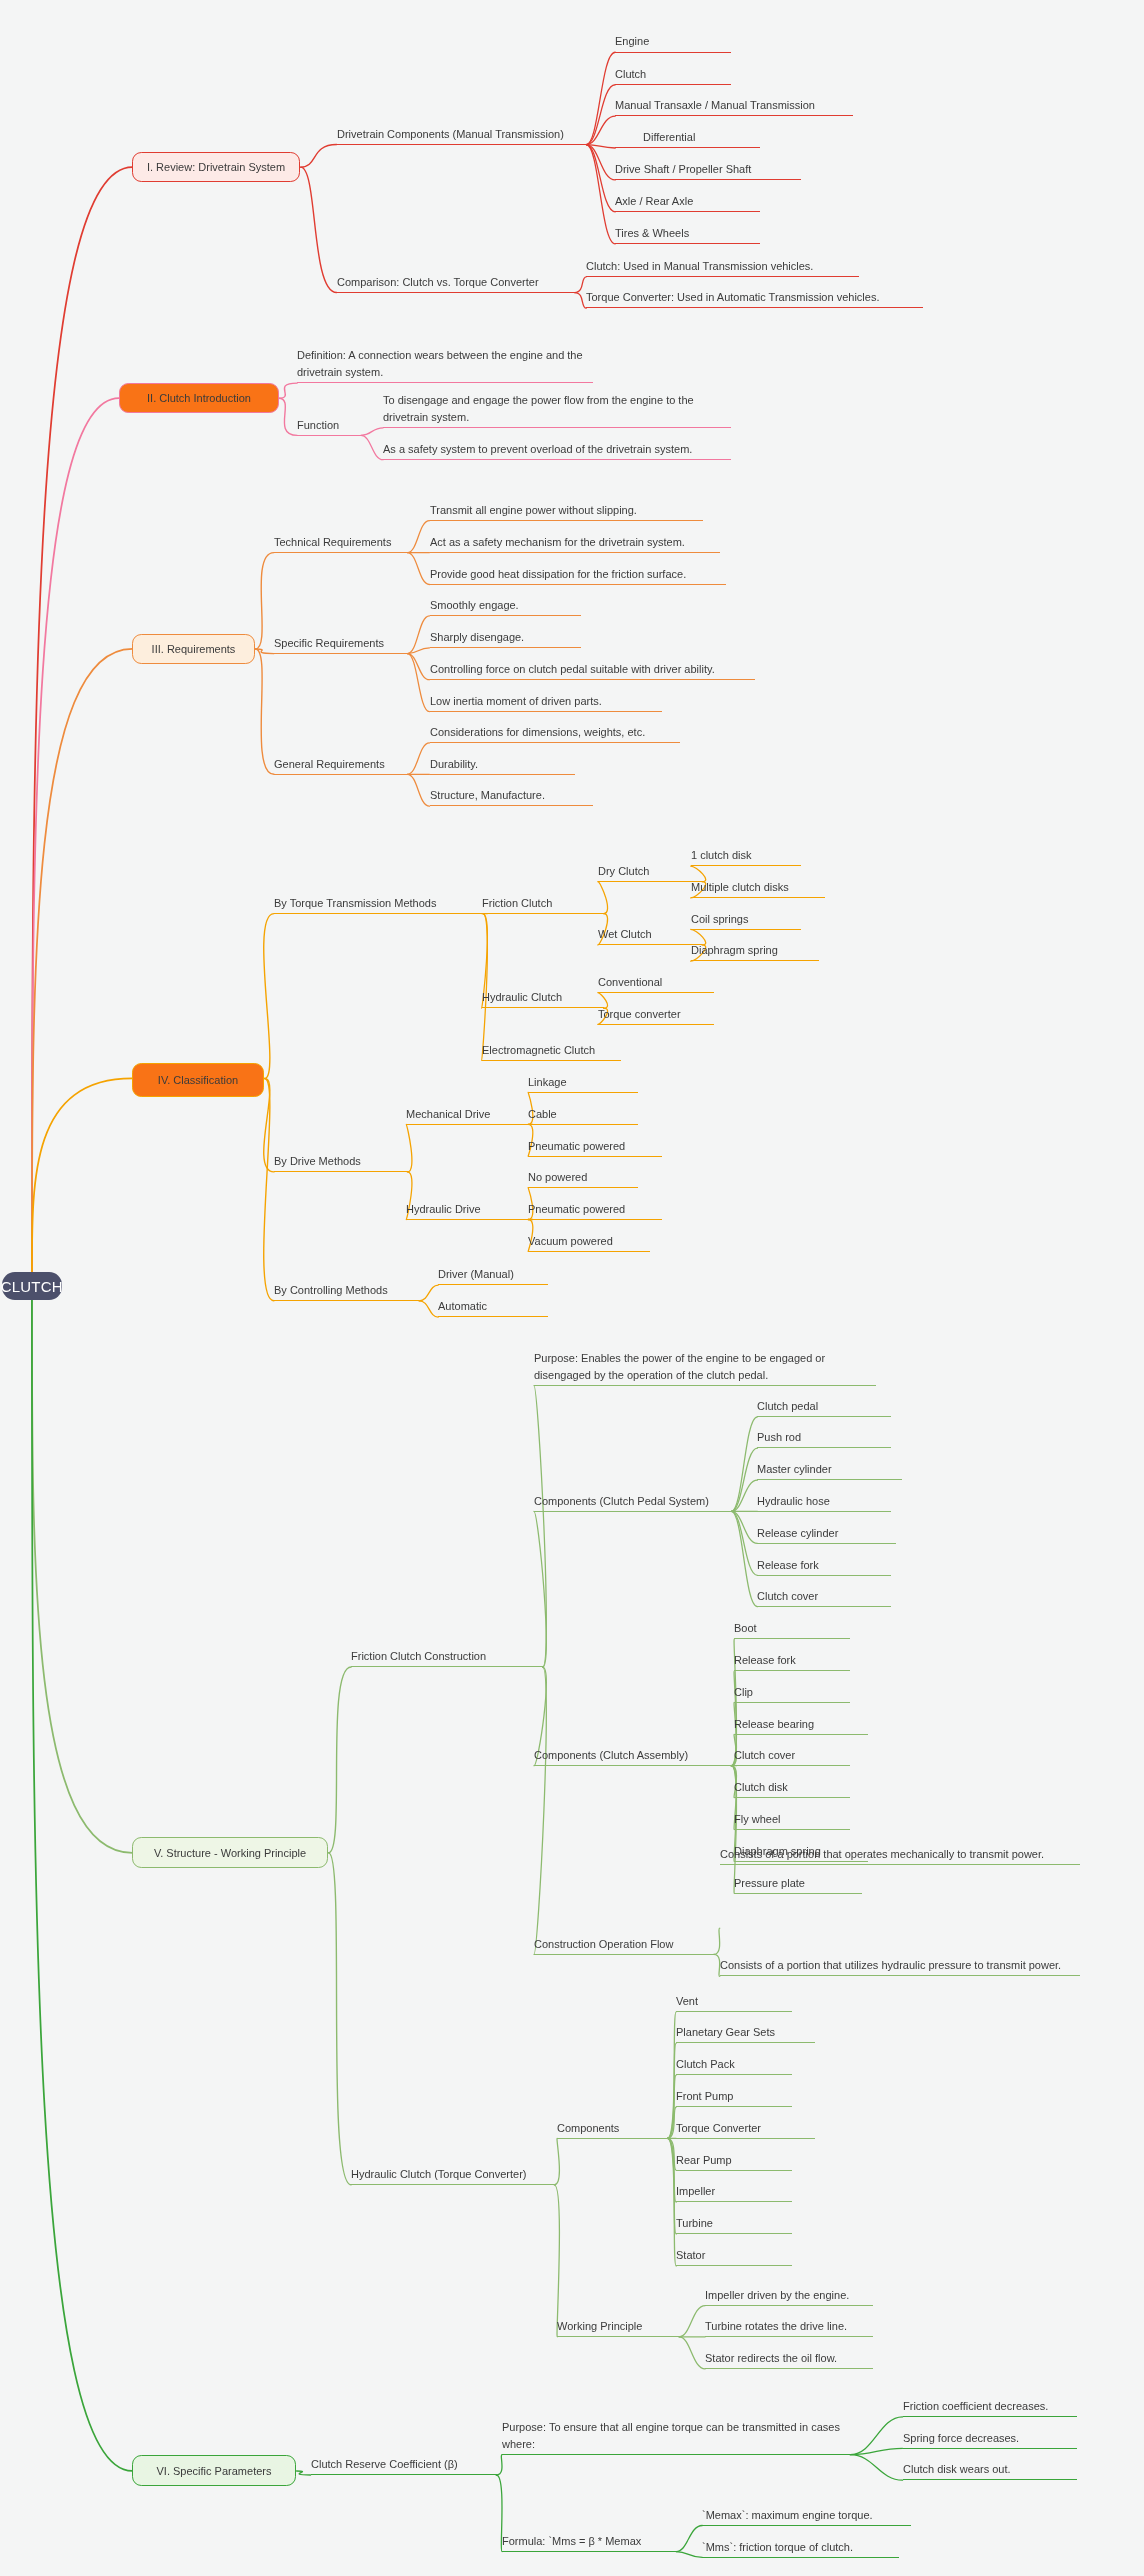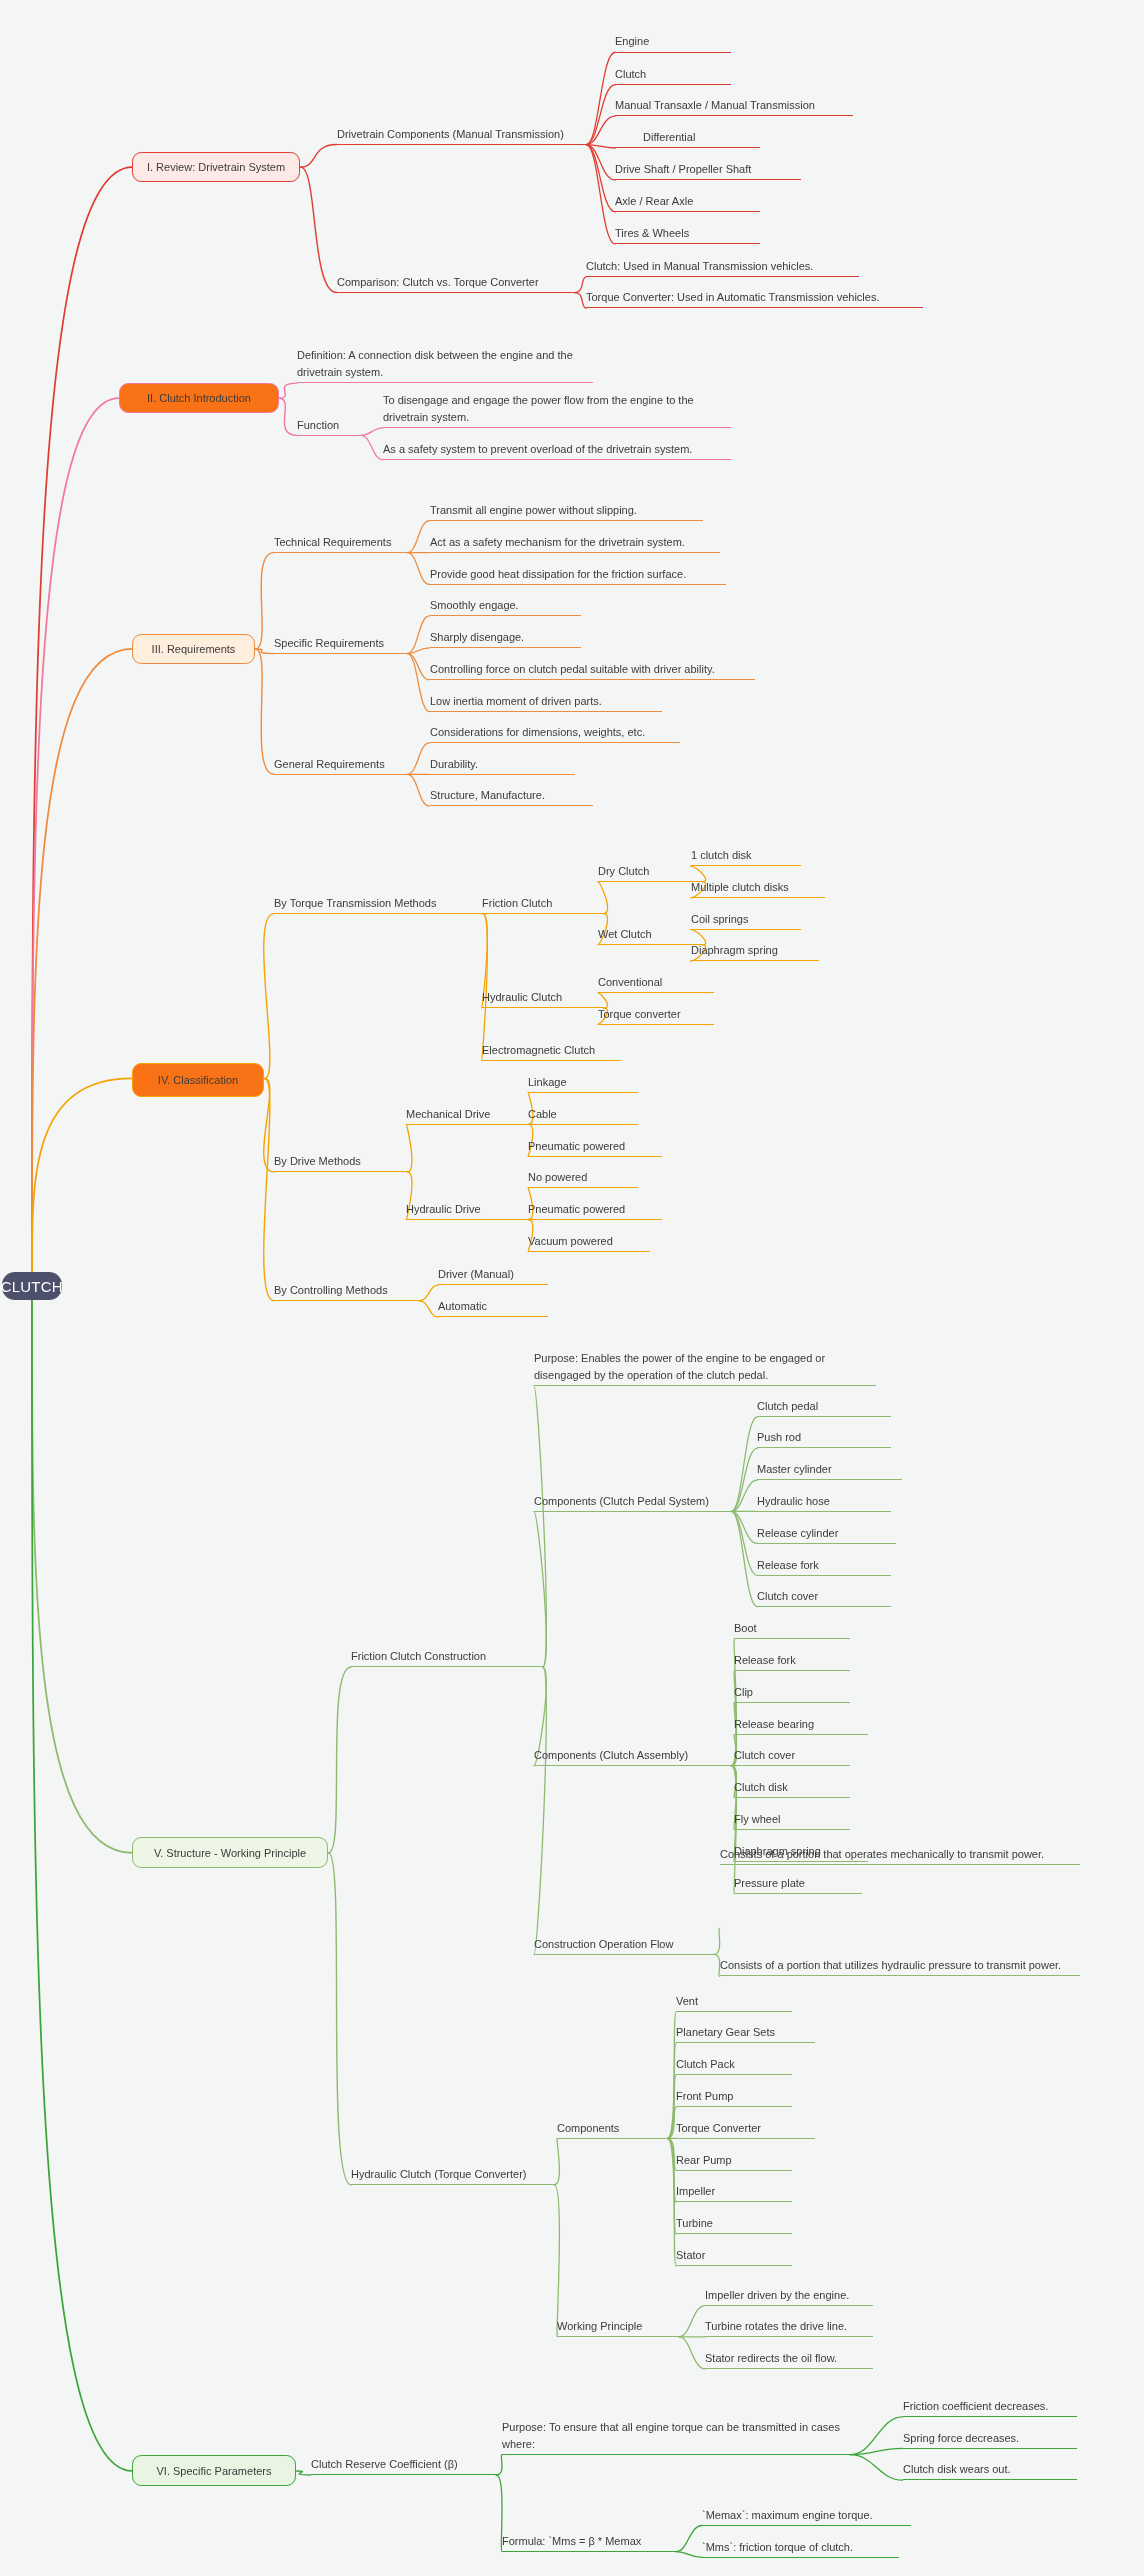--- a/index.html
+++ b/index.html
@@ -139,21 +139,21 @@
       <div class="node n-leaf" style="left: 615px; top: 32.5px; width: 116px; height: 20px; border-bottom: 1.5px solid rgb(224, 60, 49);">Engine</div>
       <div class="node n-leaf" style="left: 615px; top: 65px; width: 116px; height: 20px; border-bottom: 1.5px solid rgb(224, 60, 49);">Clutch</div>
       <div class="node n-leaf" style="left: 615px; top: 96px; width: 238px; height: 20px; border-bottom: 1.5px solid rgb(224, 60, 49);">Manual Transaxle / Manual Transmission</div>
       <div class="node n-leaf" style="left: 615px; top: 128px; width: 145px; height: 20px; border-bottom: 1.5px solid rgb(224, 60, 49); padding-left: 28px;">Differential</div>
       <div class="node n-leaf" style="left: 615px; top: 160px; width: 186px; height: 20px; border-bottom: 1.5px solid rgb(224, 60, 49);">Drive Shaft / Propeller Shaft</div>
       <div class="node n-leaf" style="left: 615px; top: 192px; width: 145px; height: 20px; border-bottom: 1.5px solid rgb(224, 60, 49);">Axle / Rear Axle</div>
       <div class="node n-leaf" style="left: 615px; top: 224px; width: 145px; height: 20px; border-bottom: 1.5px solid rgb(224, 60, 49);">Tires &amp; Wheels</div>
       <div class="node n-leaf" style="left: 337px; top: 273px; width: 238px; height: 20px; border-bottom: 1.5px solid rgb(224, 60, 49);">Comparison: Clutch vs. Torque Converter</div>
       <div class="node n-leaf" style="left: 586px; top: 257px; width: 273px; height: 20px; border-bottom: 1.5px solid rgb(224, 60, 49);">Clutch: Used in Manual Transmission vehicles.</div>
       <div class="node n-leaf" style="left: 586px; top: 288px; width: 337px; height: 20px; border-bottom: 1.5px solid rgb(224, 60, 49);">Torque Converter: Used in Automatic Transmission vehicles.</div>
-      <div class="node n-leaf" style="left: 297px; top: 347px; width: 296px; height: 36px; border-bottom: 1.5px solid rgb(242, 120, 159);">Definition: A connection disk between the engine and the drivetrain system.</div>
+      <div class="node n-leaf" style="left: 297px; top: 347px; width: 296px; height: 36px; border-bottom: 1.5px solid rgb(242, 120, 159);">Definition: A connection wears between the engine and the drivetrain system.</div>
       <div class="node n-leaf" style="left: 297px; top: 416px; width: 64px; height: 20px; border-bottom: 1.5px solid rgb(242, 120, 159);">Function</div>
       <div class="node n-leaf" style="left: 383px; top: 392px; width: 348px; height: 36px; border-bottom: 1.5px solid rgb(242, 120, 159);">To disengage and engage the power flow from the engine to the drivetrain system.</div>
       <div class="node n-leaf" style="left: 383px; top: 440px; width: 348px; height: 20px; border-bottom: 1.5px solid rgb(242, 120, 159);">As a safety system to prevent overload of the drivetrain system.</div>
       <div class="node n-leaf" style="left: 274px; top: 533px; width: 134px; height: 20px; border-bottom: 1.5px solid rgb(238, 139, 61);">Technical Requirements</div>
       <div class="node n-leaf" style="left: 430px; top: 501px; width: 273px; height: 20px; border-bottom: 1.5px solid rgb(238, 139, 61);">Transmit all engine power without slipping.</div>
       <div class="node n-leaf" style="left: 430px; top: 533px; width: 290px; height: 20px; border-bottom: 1.5px solid rgb(238, 139, 61);">Act as a safety mechanism for the drivetrain system.</div>
       <div class="node n-leaf" style="left: 430px; top: 565px; width: 296px; height: 20px; border-bottom: 1.5px solid rgb(238, 139, 61);">Provide good heat dissipation for the friction surface.</div>
       <div class="node n-leaf" style="left: 274px; top: 634px; width: 134px; height: 20px; border-bottom: 1.5px solid rgb(238, 139, 61);">Specific Requirements</div>
       <div class="node n-leaf" style="left: 430px; top: 596px; width: 151px; height: 20px; border-bottom: 1.5px solid rgb(238, 139, 61);">Smoothly engage.</div>
       <div class="node n-leaf" style="left: 430px; top: 628px; width: 151px; height: 20px; border-bottom: 1.5px solid rgb(238, 139, 61);">Sharply disengage.</div>

